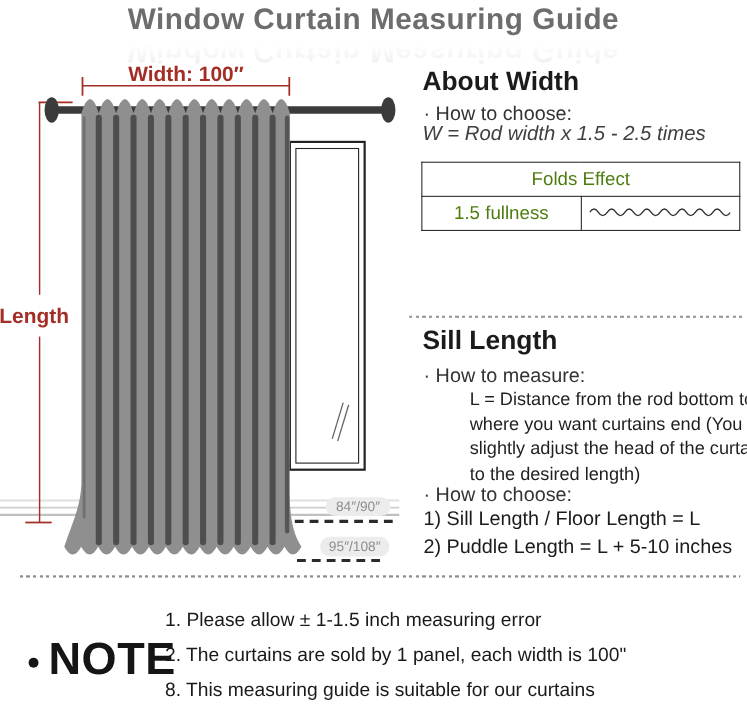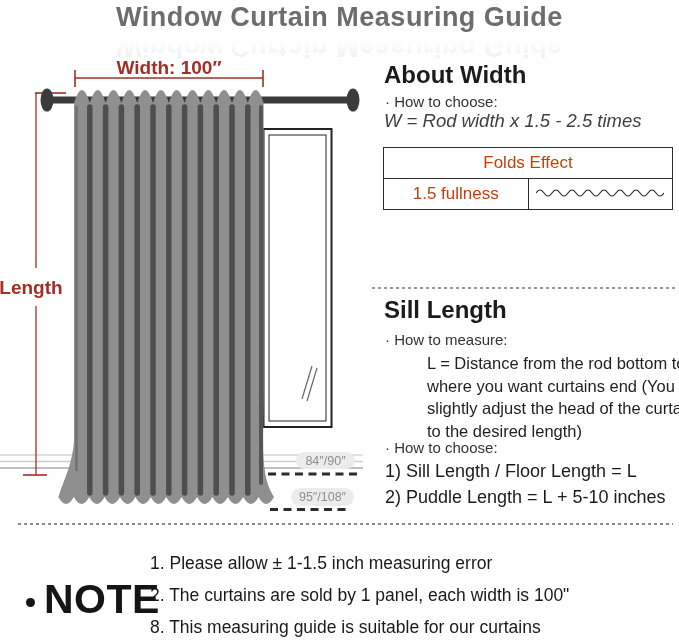--- a/index.html
+++ b/index.html
@@ -17,32 +17,32 @@
   }
   .title-reflection{
     position:absolute;top:31px;left:0;right:0;text-align:center;
     font-size:27px;font-weight:600;color:#8d8d8d;letter-spacing:.5px;
     transform:scaleY(-1);opacity:.20;
     -webkit-mask-image:linear-gradient(to bottom,rgba(0,0,0,.8),transparent 70%);
     mask-image:linear-gradient(to bottom,rgba(0,0,0,.8),transparent 70%);
   }
   
   .h2{font-size:24px;font-weight:600;color:#1b1b1b;}
-  .small{font-size:15px;color:#333;}
+  .small{font-size:18px;color:#333;}
   .body-lg{font-size:18.5px;color:#404040;font-style:italic;}
   .para{font-size:16.5px;line-height:22.5px;color:#1f1f1f;width:282px;}
   .opt{font-size:18px;color:#1b1b1b;}
   
   table.folds{
     position:absolute;left:383px;top:147px;width:290px;
     border-collapse:collapse;table-layout:fixed;
   }
   table.folds th,table.folds td{
     border:1.5px solid #2e2e2e;font-weight:400;
-    font-size:17px;color:#c2410c;text-align:center;padding:0;
+    font-size:17px;color:#4d7c0f;text-align:center;padding:0;
   }
   table.folds th{height:30px;}
   table.folds td{height:30px;}
   td.fold-cell{text-align:left;padding-left:14px;}
   
   .dotline{
     position:absolute;height:1.5px;
     background:repeating-linear-gradient(90deg,#9a9a9a 0 3px,transparent 3px 6px);
   }
   

